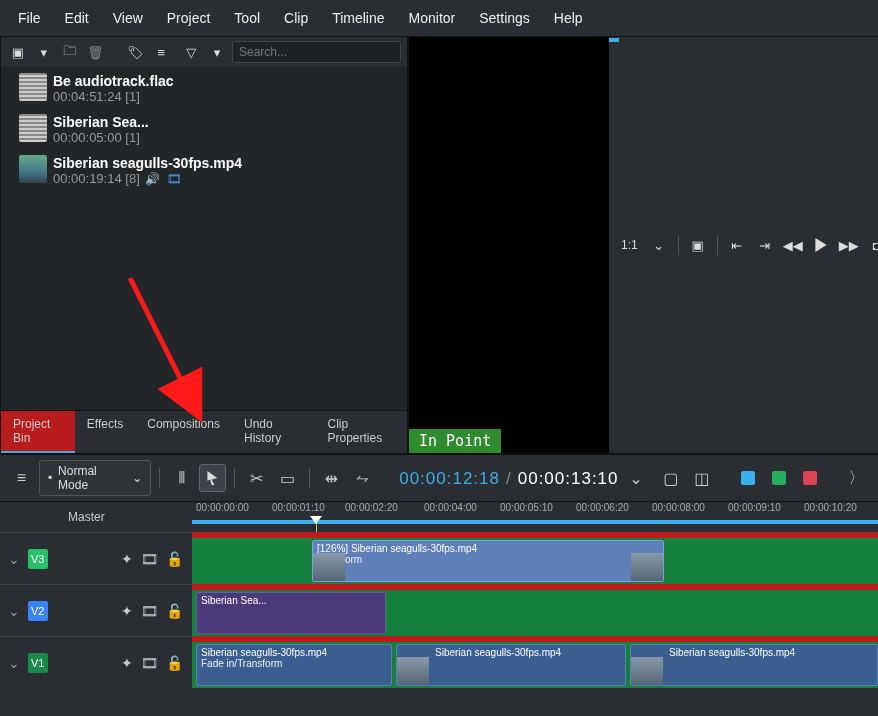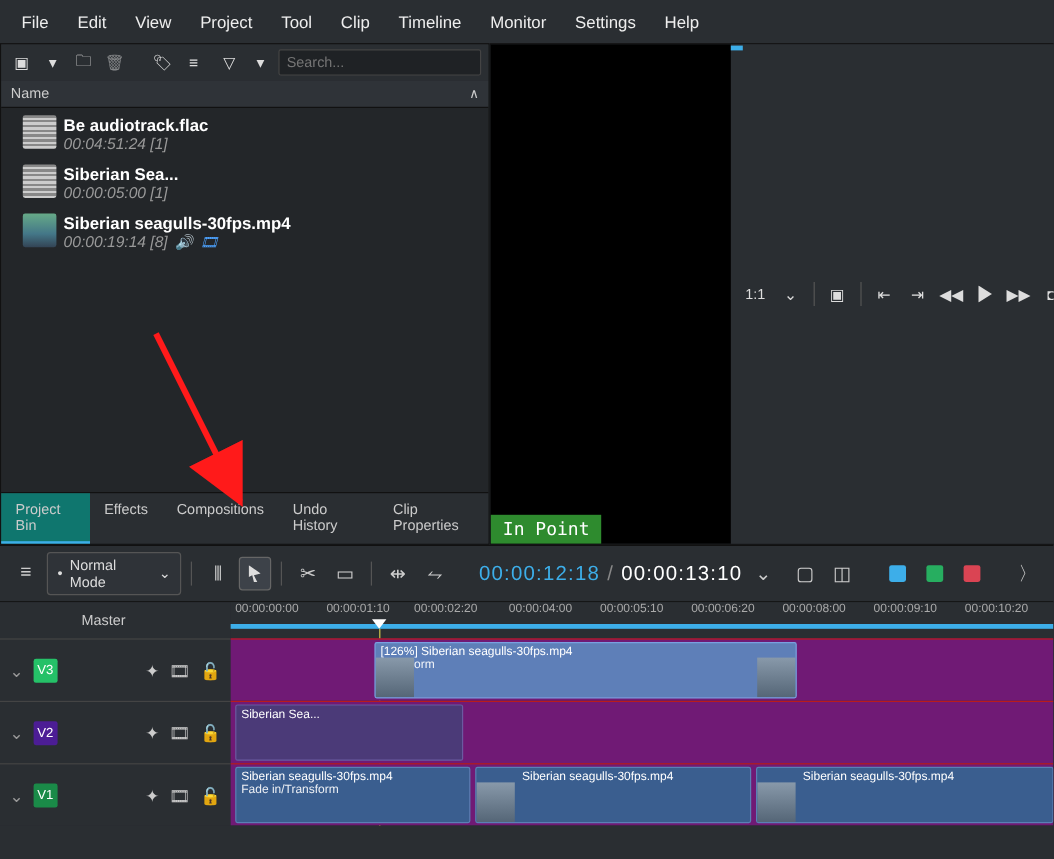--- a/index.html
+++ b/index.html
@@ -27,27 +27,27 @@
 .name-header .caret { font-size:11px; }
 
 
 .bin-list { flex:1; background:#232629; padding:2px 0; overflow:auto; }
 .bin-row { display:flex; align-items:flex-start; gap:6px; padding:4px 8px 6px 18px; }
 .bin-thumb { width:28px; height:28px; background:#555; border-radius:2px; flex-shrink:0; }
 .bin-thumb.audio { background: repeating-linear-gradient(0deg,#ccc,#ccc 2px,#888 2px,#888 4px); }
 .bin-thumb.vid { background: linear-gradient(#6a8,#478 60%,#345); }
 .bin-text { display:flex; flex-direction:column; }
 .bin-title { font-size:14px; font-weight:600; color:#fff; }
-.bin-meta { font-size:13px; color:#999; display:flex; align-items:center; gap:6px;font-style:italic; }
+.bin-meta { font-size:13px; color:#999; display:flex; align-items:center; gap:6px; }
 .mini-ico { color:#4da3ff; font-size:12px; }
 
 
 .panel-tabs { display:flex; gap:0; background:#2a2e32; font-size:12px; border-top:1px solid #111; }
 .panel-tabs div { padding:6px 12px; color:#ccc; }
-.panel-tabs div.active { border-bottom:2px solid #3daee9; background:#0f766e; }
+.panel-tabs div.active { border-bottom:2px solid #3daee9; background:#b91c1c; }
 .panel-tabs.right { justify-content:flex-end; }
 
 
 .monitor-view { flex:1; background:#808080; position:relative; display:flex; justify-content:center; }
 .monitor-black { width:200px; height:100%; background:#000; }
 .in-point { position:absolute; left:0; bottom:0; background:#2e8b2e; color:#fff; padding:3px 10px; font-family:monospace; font-size:15px; }
 .monitor-ruler { height:22px; background:#232629; border-top:1px solid #111; position:relative; }
 .monitor-ruler .blue { position:absolute; top:0; height:4px; background:#3daee9; }
 .monitor-ctrl { display:flex; align-items:center; gap:2px; padding:4px 6px; background:#2a2e32; }
 .m-btn { width:26px; height:26px; display:flex; align-items:center; justify-content:center; color:#ddd; font-size:13px; }
@@ -73,33 +73,33 @@
 .color-dot { width:14px; height:14px; border-radius:2px; }
 
 
 .timeline-area { display:flex; height:186px; background:#2a2e32; }
 .track-headers { width:192px; background:#2a2e32; }
 .master-row { height:30px; display:flex; align-items:center; padding-left:68px; font-size:12px; color:#ccc; }
 .track-head { height:52px; display:flex; align-items:center; gap:8px; padding:0 8px; border-top:1px solid #444; }
 .track-head .expand { color:#999; font-size:14px; }
 .track-badge { width:20px; height:20px; font-size:11px; display:flex; align-items:center; justify-content:center; color:#fff; border-radius:2px; }
 .track-badge.v3 { background:#25c168; }
-.track-badge.v2 { background:#4c1d95; }
+.track-badge.v2 { background:#3b82f6; }
 .track-badge.v1 { background:#1a8a48; }
 .track-icons { margin-left:auto; display:flex; gap:8px; color:#ccc; font-size:14px; }
 
 
 .tracks { flex:1; position:relative; background:#2a2e32; overflow:hidden; }
 .ruler { height:30px; position:relative; background:#2a2e32;text-decoration:underline; }
 .ruler .tick { position:absolute; top:0; font-size:10px; color:#aaa; }
 .ruler .bluebar { position:absolute; left:0; top:18px; height:4px; background:#3daee9; }
 .ruler .playhead { position:absolute; top:14px; width:0; height:0; border-left:6px solid transparent; border-right:6px solid transparent; border-top:8px solid #fff; }
 .ruler .playline { position:absolute; top:22px; width:1px; height:200px; background:#d4c84a; }
 
-.track-row { height:52px; position:relative; border-top:1px solid #b91c1c; background:#701a75; }
+.track-row { height:52px; position:relative; border-top:6px solid #b91c1c; background:#15803d; }
 .clip { position:absolute; top:2px; bottom:2px; border-radius:2px; overflow:hidden; font-size:10px; color:#fff; padding:2px 4px; }
 .clip .sub { display:block; font-size:10px; opacity:.9; }
 .clip.blue { background:#5e7fb8; border:1px solid #7aa0e0; }
 .clip.blue-dark { background:#3a5e8f; border:1px solid #5b80b5; }
 .clip.purple { background:#4b3a78; border:1px solid #6b5aa0; }
 .clip .thumb { position:absolute; top:12px; bottom:0; width:32px; background:linear-gradient(#89a,#567); }
 .clip .thumb.r { right:0; }
 .clip .thumb.l { left:0; }
 
 </style>
@@ -129,24 +129,20 @@
       <div class="tb-btn" style="opacity:.5">🗑</div>
       <div class="tb-sep"></div>
       <div class="tb-btn">🏷</div>
       <div class="tb-btn">≡</div>
       <div style="flex:1"></div>
       <div class="tb-btn">▽</div>
       <div class="tb-btn">▾</div>
       <div class="searchbox">
         <input placeholder="Search..." style="">
       </div>
-    </div>
-    <div class="name-header">
-      <span>Name</span>
-      <span class="caret">∧</span>
     </div>
     <div class="bin-list">
       <div class="bin-row">
         <div class="bin-thumb audio"></div>
         <div class="bin-text">
           <span class="bin-title">Be audiotrack.flac</span>
           <span class="bin-meta">00:04:51:24 [1]</span>
         </div>
       </div>
       <div class="bin-row">

